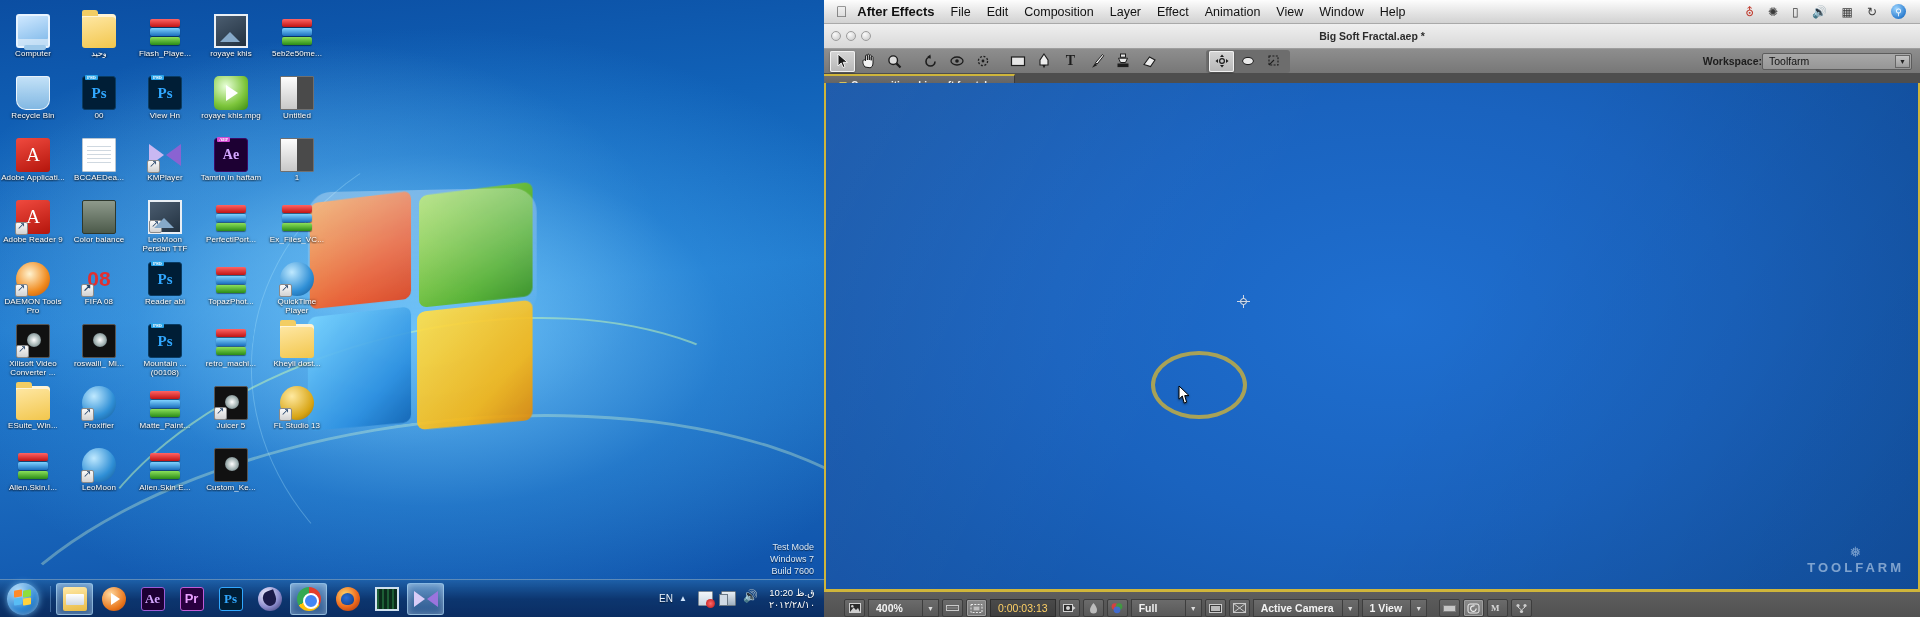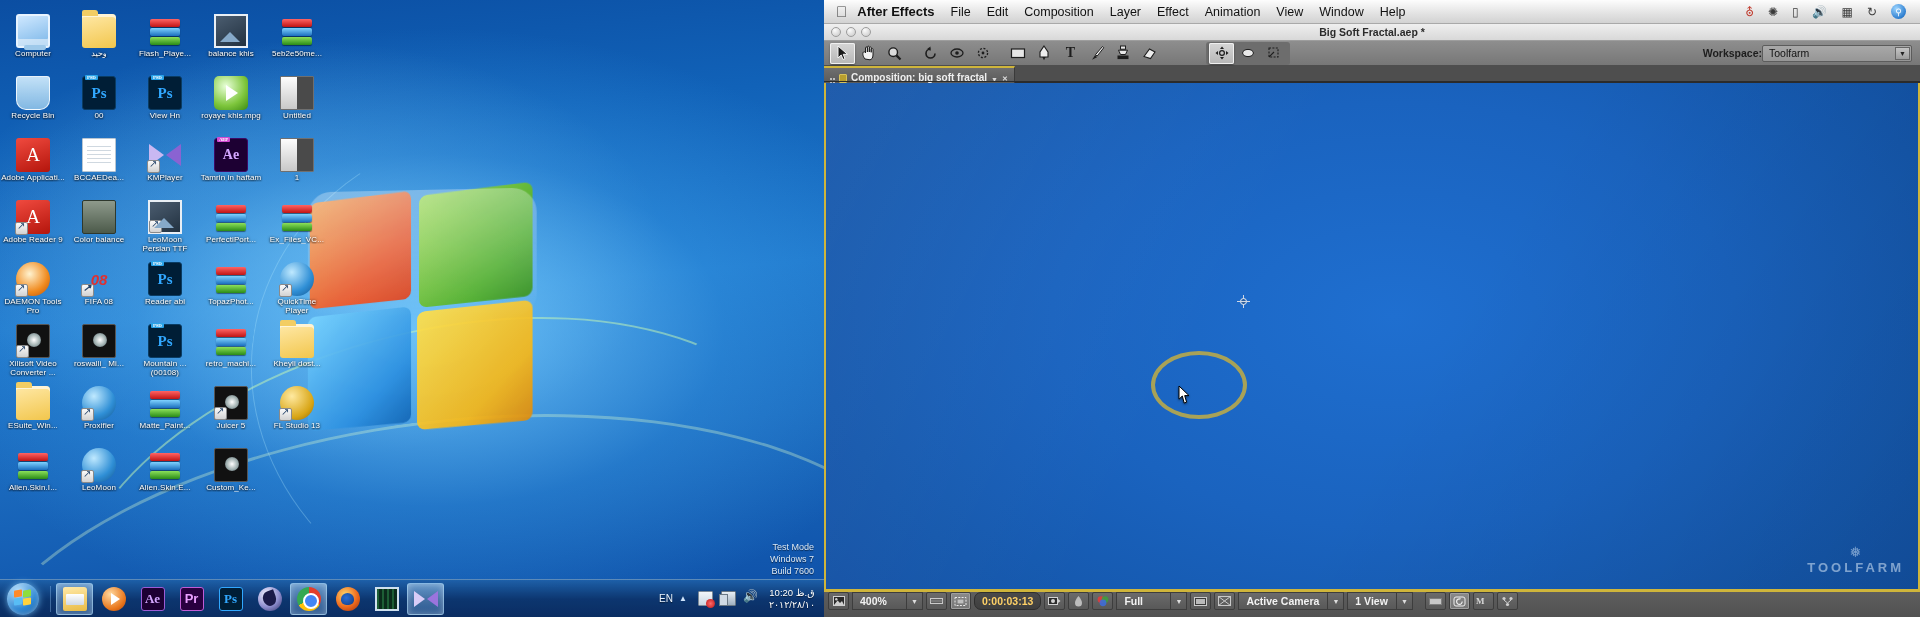--- a/index.html
+++ b/index.html
@@ -108,22 +108,22 @@
      border-width:8px 0 8px 12px; border-color:transparent transparent transparent #fff;}
   .g-globe{ background:radial-gradient(circle at 35% 30%,#bfe9ff,#2f8fd6 60%,#15568f);
      border-radius:50%;}
   .g-gold{ background:radial-gradient(circle at 35% 30%,#ffe9a0,#d8a515 65%,#8d6505);
      border-radius:50%;}
   .g-flame{ background:radial-gradient(circle at 40% 35%,#fff3d0,#f08a1e 60%,#b84e06);
      border-radius:50%;}
   .g-dark{ background:#111; border:1px solid #555; border-radius:2px;}
   .g-dark:after{ content:""; position:absolute; left:10px; top:8px; width:14px; height:14px;
      border-radius:50%; background:radial-gradient(circle,#fff,#9aa 60%,#334);}
-  .g-fifa{ background:transparent; color:#e03030; font-weight:bold; font-size:15px;
-     display:flex; align-items:center; justify-content:center;font-style:italic; }
+  .g-fifa{ background:transparent; color:#e03030; font-weight:bold; font-size:21px;
+     display:flex; align-items:center; justify-content:center; }
   .g-grey{ background:linear-gradient(180deg,#8e9a8c,#4c5a4a); border:1px solid #2e382d;
      height:14px; margin-top:10px; border-radius:2px;}
   .g-pic{ background:linear-gradient(150deg,#4b5d70,#223140); border:2px solid #e9eff5;}
   .g-pic:after{ content:""; position:absolute; left:4px; bottom:4px; width:0; height:0;
      border-style:solid; border-width:0 10px 10px 10px; border-color:transparent transparent #86a9c9 transparent;}
   .shortcut{ position:absolute; left:-1px; bottom:-1px; width:13px; height:13px;
      background:linear-gradient(180deg,#fafafa,#d2d2d2); border:1px solid #8a8a8a; border-radius:2px;}
   .shortcut:after{ content:"↗"; position:absolute; left:1px; top:-3px; font-size:10px; color:#27466b;}
   .tagblue{ position:absolute; left:2px; top:-2px; font-size:5px; background:#2aa3e8; color:#fff;
      padding:0 2px; border-radius:1px; letter-spacing:-.3px;}
@@ -211,21 +211,21 @@
   #macbar .appname{ font-weight:bold; margin-right:16px; font-size:13px;}
   #macbar .mi{ margin-right:16px; }
   #macbar .right{ margin-left:auto; display:flex; align-items:center; gap:14px; padding-right:8px;}
   #macbar .right .sysicon{ font-size:12px; color:#3a3a3a; line-height:1; }
   #macbar .right .sysicon.red{ color:#c0392b; }
   #macbar .right .spot{ width:15px; height:15px; border-radius:50%;
      background:radial-gradient(circle at 35% 30%,#9bd4ff,#2f7fd0 70%,#17558f);
      display:flex; align-items:center; justify-content:center; font-size:9px; color:#fff;}
 
   
-  #aetitle{ height:17px; background:linear-gradient(180deg,#efefef,#d8d8d8);
+  #aetitle{ height:25px; background:linear-gradient(180deg,#efefef,#d8d8d8);
      border-bottom:1px solid #9d9d9d; position:relative;
      display:flex; align-items:center; }
   #aetitle .traffic{ display:flex; gap:5px; padding-left:7px; }
   #aetitle .traffic i{ width:10px; height:10px; border-radius:50%; display:block;
      background:radial-gradient(circle at 35% 30%,#fbfbfb,#c6c6c6); border:1px solid #9c9c9c;}
   #aetitle .ttext{ position:absolute; left:0; right:0; text-align:center;
      font-size:10.5px; font-weight:bold; color:#2b2b2b; }
 
   
   #aetoolbar{ height:25px; background:linear-gradient(180deg,#8e8e8e,#777);
@@ -283,25 +283,25 @@
   #cursor{ position:absolute; left:352px; top:302px; width:13px; height:19px; }
   #cursor svg{ display:block; filter:drop-shadow(0 1px 1px rgba(0,0,0,.5)); }
   #toolfarm{ position:absolute; right:14px; bottom:14px; text-align:center; opacity:.55; }
   #toolfarm .tfmark{ font-size:14px; color:#cfe3f7; letter-spacing:.5px; }
   #toolfarm .tftext{ font-size:13px; letter-spacing:3px; color:#d8e8f8; font-weight:bold;}
 
   
   #aebottom{ position:absolute; left:0; right:0; bottom:0; height:26px;
      background:linear-gradient(180deg,#5e5e5e,#515151);
      border-top:1px solid #cfb53b;
-     display:flex; align-items:flex-start; gap:3px; padding:0 4px;
+     display:flex; align-items:flex-end; gap:3px; padding:0 20px;
      font-size:10.5px; color:#e8e8e8; }
-  .bfield{ height:18px; padding:0 7px; border-radius:7px;
+  .bfield{ height:18px; padding:0 7px; border-radius:0;
      background:linear-gradient(180deg,#4a4a4a,#3f3f3f); border:1px solid #2e2e2e;
-     display:flex; align-items:center; color:#f1f1f1; font-weight:bold;}
+     display:flex; align-items:center; color:#f1f1f1; font-weight:normal;}
   .bcombo{ display:flex; align-items:stretch; }
   .bcombo .val{ height:18px; padding:0 8px 0 7px; min-width:54px;
      background:linear-gradient(180deg,#6b6b6b,#585858); border:1px solid #3d3d3d;
      border-right:none; display:flex; align-items:center; color:#f2f2f2; font-weight:bold;}
   .bcombo .arw{ width:17px; height:18px; background:linear-gradient(180deg,#6b6b6b,#585858);
      border:1px solid #3d3d3d; display:flex; align-items:center; justify-content:center;
      font-size:7px; color:#ddd;}
   .bicon{ width:21px; height:18px; border-radius:2px;
      background:linear-gradient(180deg,#6b6b6b,#585858); border:1px solid #3d3d3d;
      display:flex; align-items:center; justify-content:center; color:#e2e2e2; font-size:10px;}
@@ -338,21 +338,21 @@
         <div class="dicon">
           <div class="glyph g-rar">
             <i class="r1"></i>
             <i class="r2"></i>
             <i class="r3"></i>
           </div>
           <div class="dlabel">Flash_Playe...</div>
         </div>
         <div class="dicon">
           <div class="glyph g-pic"></div>
-          <div class="dlabel">balance khis</div>
+          <div class="dlabel">royaye khis</div>
         </div>
         <div class="dicon">
           <div class="glyph g-rar">
             <i class="r1"></i>
             <i class="r2"></i>
             <i class="r3"></i>
           </div>
           <div class="dlabel">5eb2e50me...</div>
         </div>
       </div>

